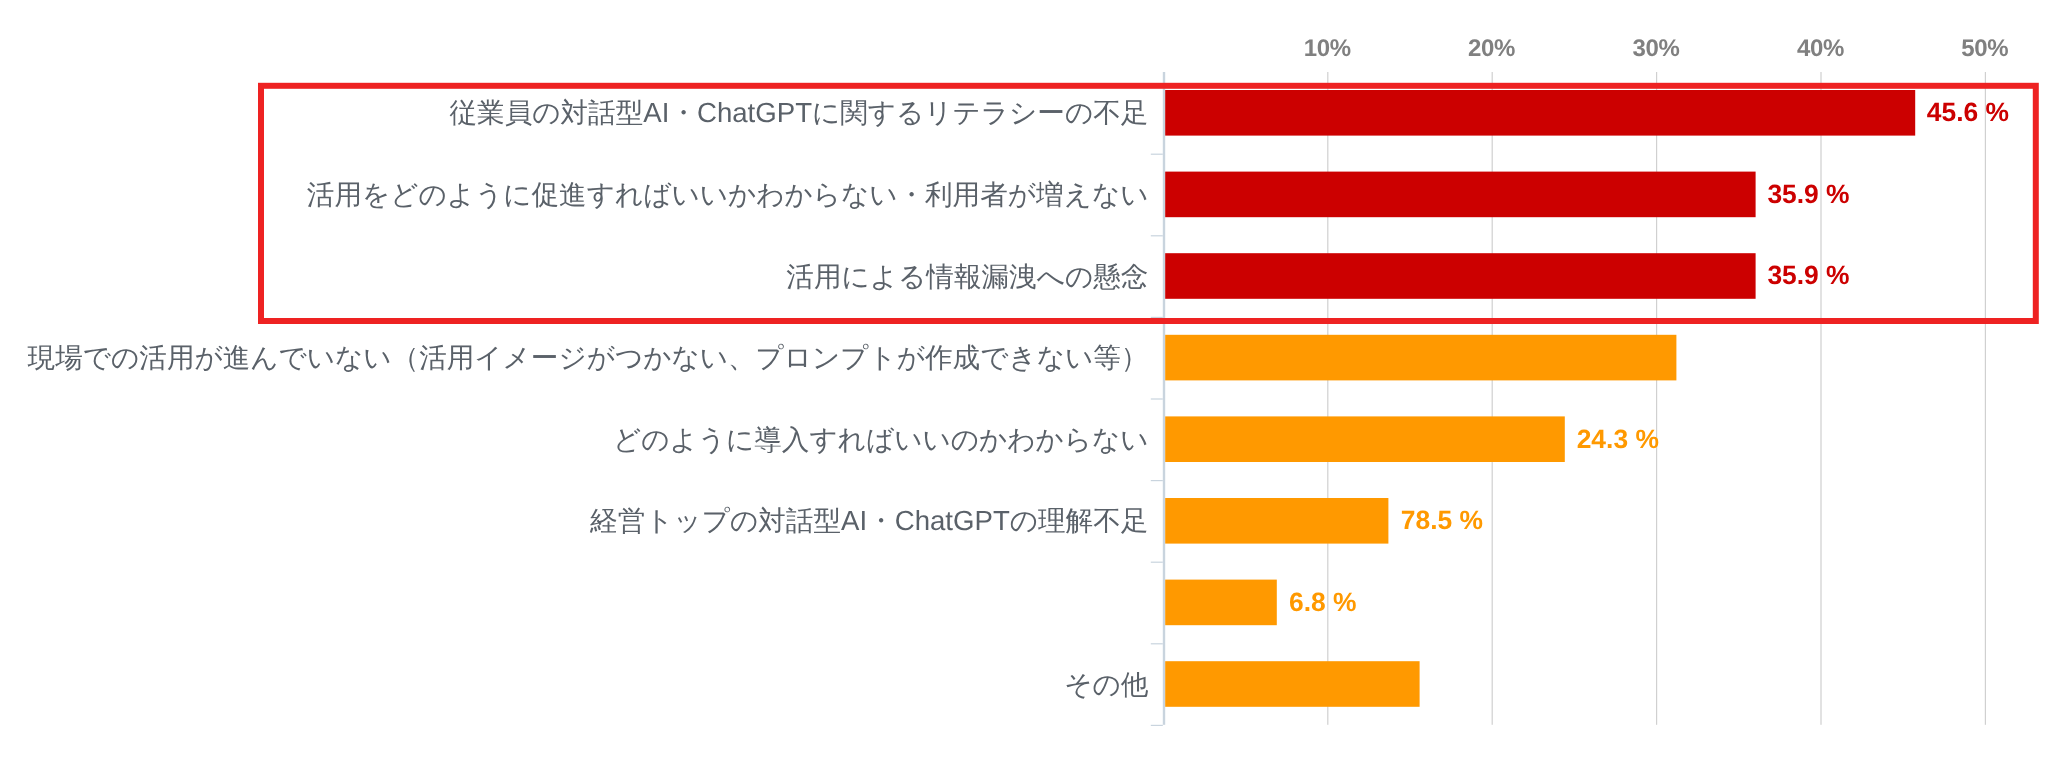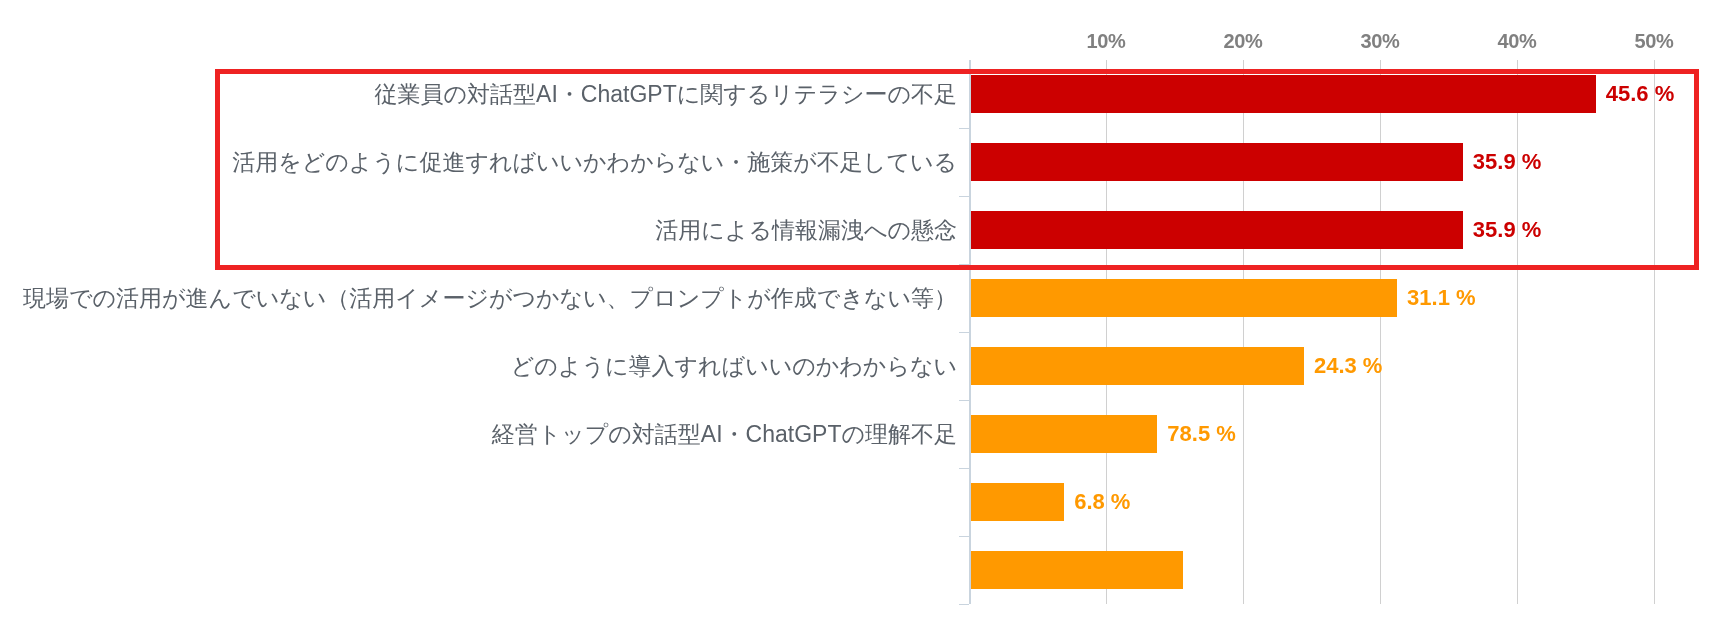--- a/index.html
+++ b/index.html
@@ -151,49 +151,49 @@
 
   <div class="axis-line"></div>
 
   <div id="rows">
       <div class="row" style="top: 60px;">
         <div class="cat-label" style="right: 776px;">従業員の対話型AI・ChatGPTに関するリテラシーの不足</div>
         <div class="bar red" style="width: 624.72px;"></div>
         <div class="val red" style="left: 1589.72px;">45.6 %</div>
       </div>
       <div class="row" style="top: 128px;">
-        <div class="cat-label" style="right: 776px;">活用をどのように促進すればいいかわからない・施策が不足している</div>
+        <div class="cat-label" style="right: 776px;">活用をどのように促進すればいいかわからない・利用者が増えない</div>
         <div class="bar red" style="width: 491.83px;"></div>
         <div class="val red" style="left: 1456.83px;">35.9 %</div>
       </div>
       <div class="row" style="top: 196px;">
         <div class="cat-label" style="right: 776px; margin-left: 32px;">活用による情報漏洩への懸念</div>
         <div class="bar red" style="width: 491.83px;"></div>
         <div class="val red" style="left: 1456.83px;">35.9 %</div>
       </div>
       <div class="row" style="top: 264px;">
         <div class="cat-label" style="right: 776px;">現場での活用が進んでいない（活用イメージがつかない、プロンプトが作成できない等）</div>
         <div class="bar orange" style="width: 426.07px;"></div>
-        <div class="val orange" style="left: 1391.07px;">31.1 %</div>
       </div>
       <div class="row" style="top: 332px;">
         <div class="cat-label" style="right: 776px;">どのように導入すればいいのかわからない</div>
         <div class="bar orange" style="width: 332.91px;"></div>
         <div class="val orange" style="left: 1297.91px;">24.3 %</div>
       </div>
       <div class="row" style="top: 400px;">
         <div class="cat-label" style="right: 776px;">経営トップの対話型AI・ChatGPTの理解不足</div>
         <div class="bar orange" style="width: 186.32px;"></div>
         <div class="val orange" style="left: 1151.32px;">78.5 %</div>
       </div>
       <div class="row" style="top: 468px;">
         <div class="bar orange" style="width: 93.16px;"></div>
         <div class="val orange" style="left: 1058.16px;">6.8 %</div>
       </div>
       <div class="row" style="top: 536px;">
+        <div class="cat-label" style="right: 776px;">その他</div>
         <div class="bar orange" style="width: 212.35px;"></div>
       </div>
     </div>
 
   <div class="highlight-box"></div>
 
 <div class="tick-mark" style="top: 128px;"></div>
     <div class="tick-mark" style="top: 196px;"></div>
     <div class="tick-mark" style="top: 264px;"></div>
     <div class="tick-mark" style="top: 332px;"></div>

